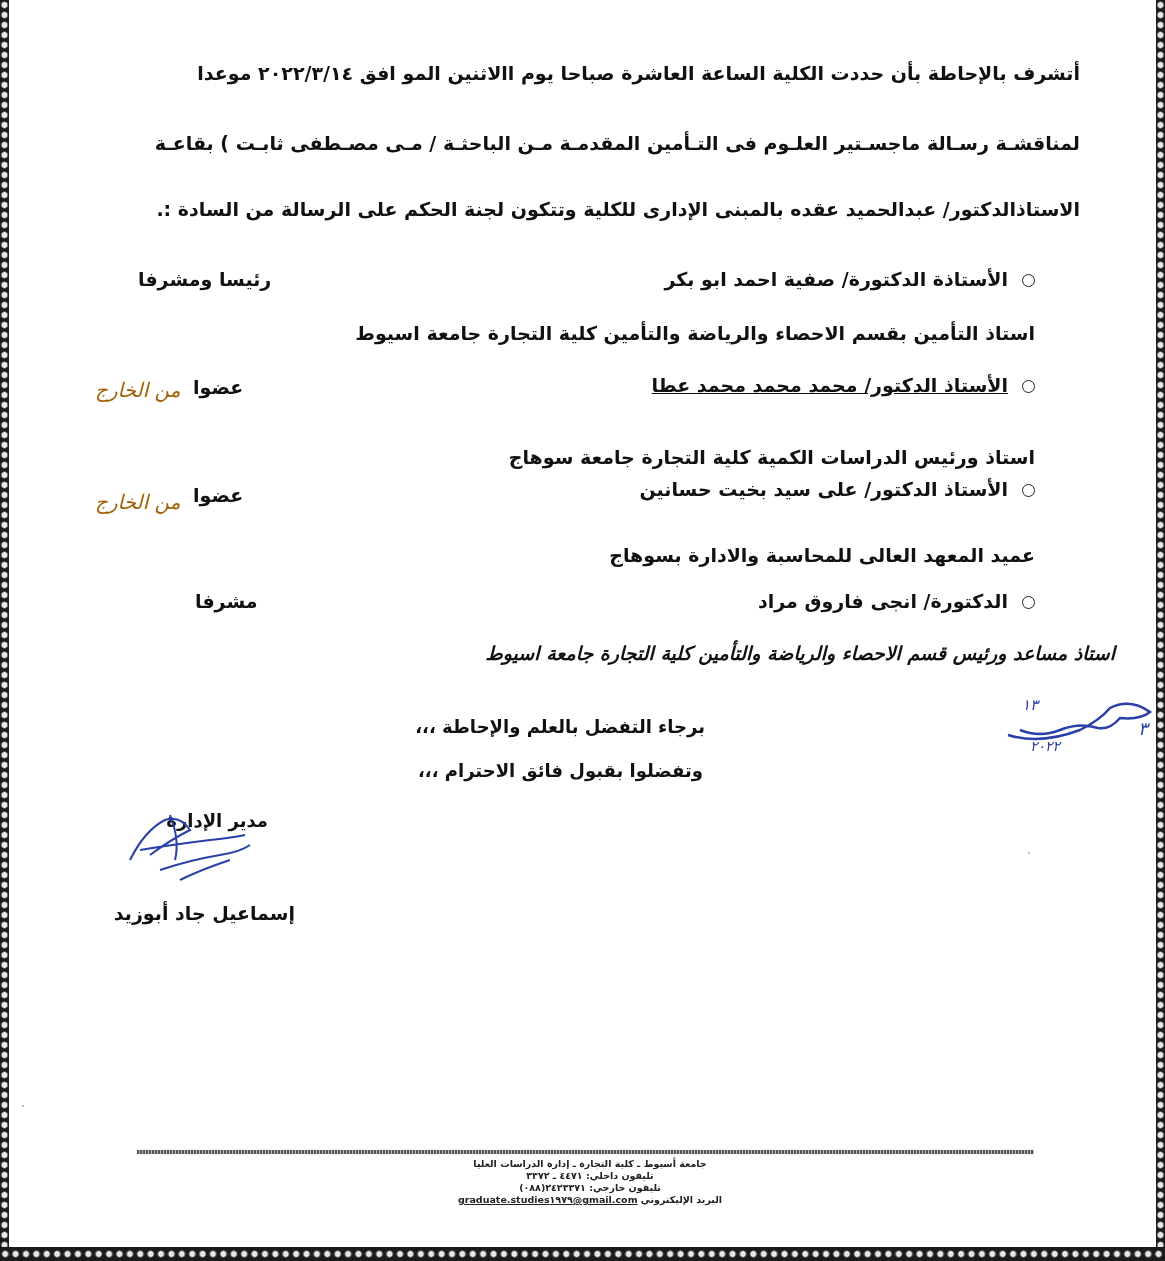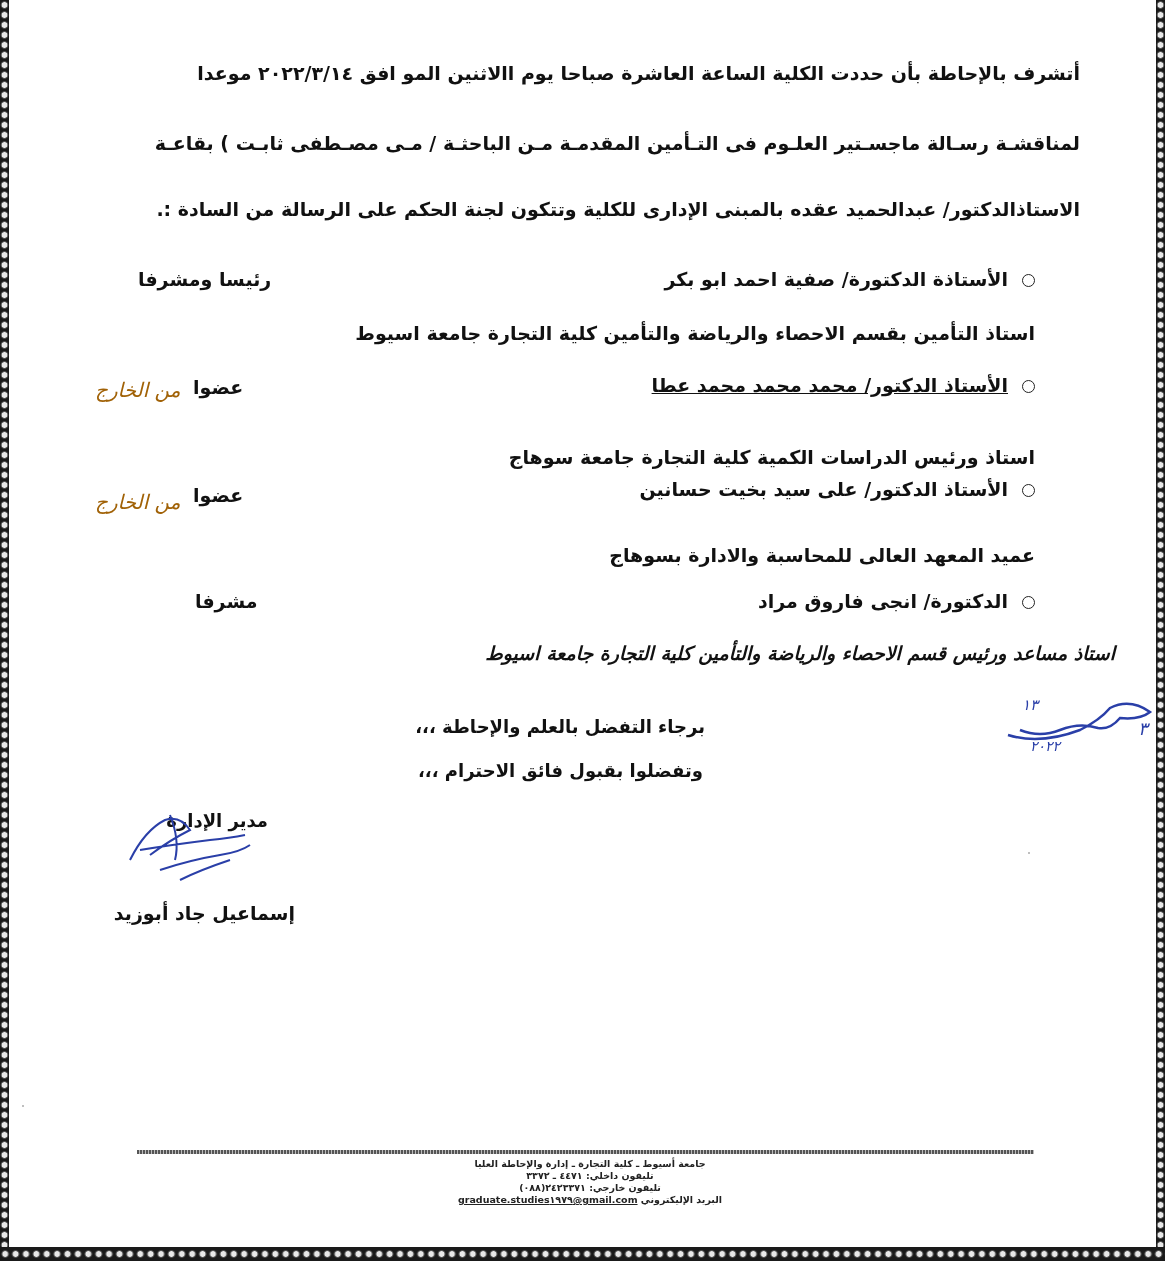--- a/index.html
+++ b/index.html
@@ -109,20 +109,20 @@
     <path d="M20 60 Q35 30 55 20 Q70 15 80 30 Q60 40 40 55 M30 50 Q60 45 100 40 Q120 38 135 35 M50 70 Q80 60 110 55 Q130 52 140 45 M70 80 Q90 70 120 60 M60 15 Q70 40 65 60" fill="none" stroke="#2a3fa8" stroke-width="2"></path>
   </svg>
 </div>
 <div class="closing" style="right:870px; top:902px; font-size:19px;margin-left:16px;">إسماعيل جاد أبوزيد</div>
 
 <div class="speck" style="left:1028px; top:852px;"></div>
 <div class="speck" style="left:22px; top:1105px;"></div>
 
 <div class="footer-rule"></div>
 <div class="footer">
-  <div>جامعة أسيوط ـ كلية التجارة ـ إدارة والإحاطة العليا</div>
+  <div>جامعة أسيوط ـ كلية التجارة ـ إدارة الدراسات العليا</div>
   <div>تليفون داخلي: ٤٤٧١ ـ ٣٣٧٢</div>
   <div>تليفون خارجي: ٢٤٢٣٣٧١(٠٨٨)</div>
   <div>
     <span>البريد الإليكتروني</span>
     <span class="email" style="direction:ltr; unicode-bidi:embed;">graduate.studies١٩٧٩@gmail.com</span>
   </div>
 </div>
 
 </body></html>

